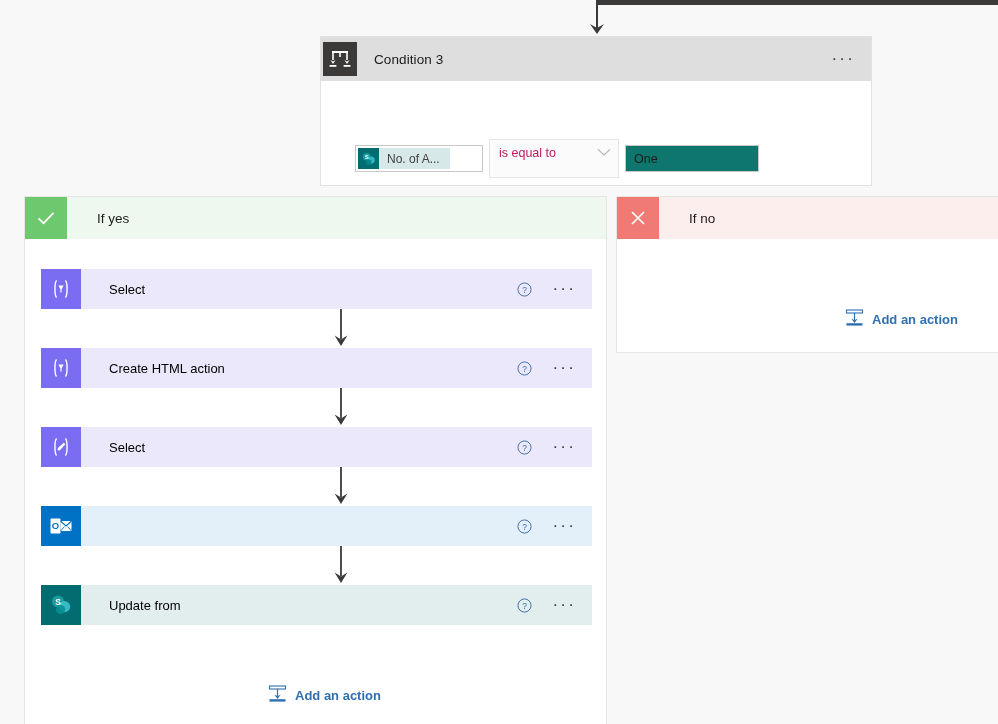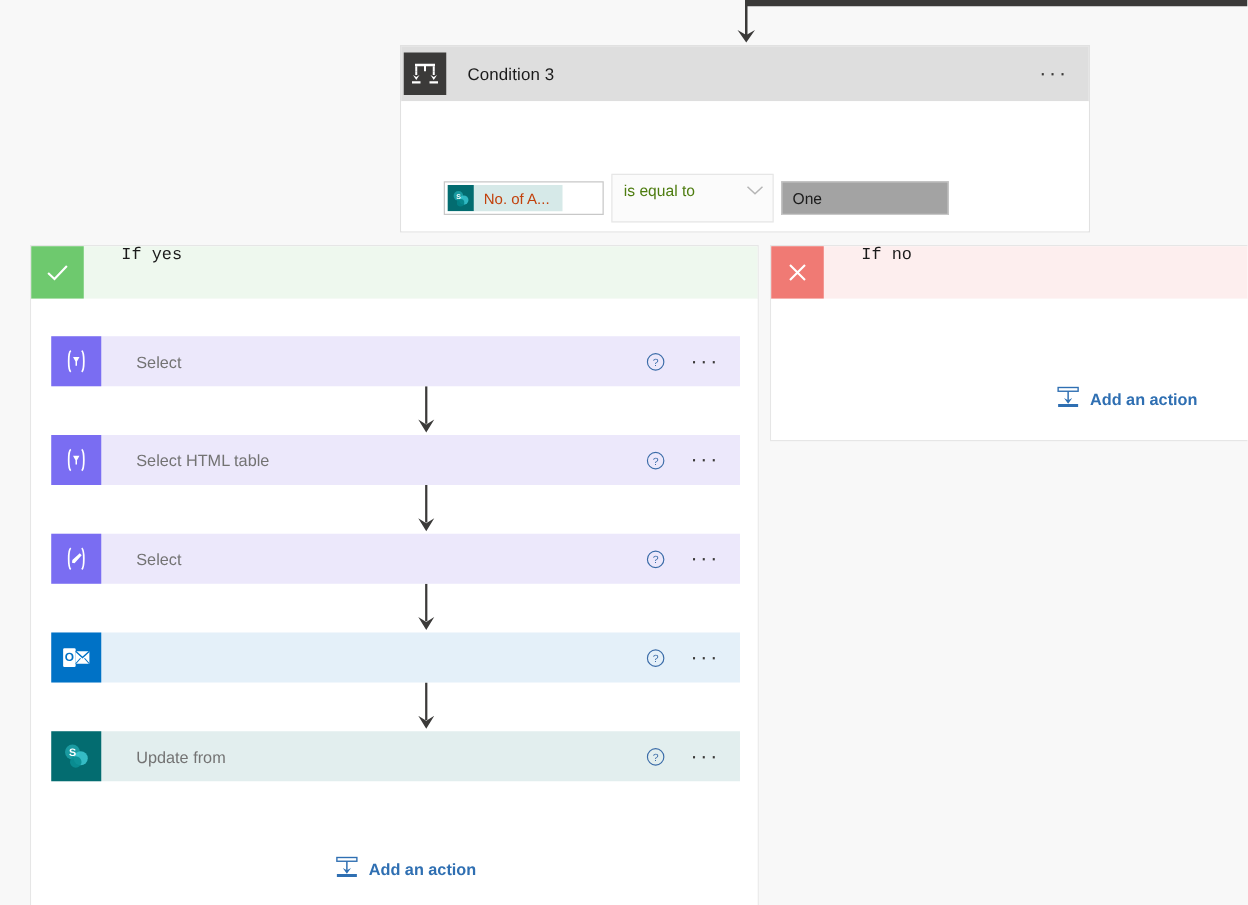--- a/index.html
+++ b/index.html
@@ -91,40 +91,40 @@
     overflow: hidden;
   }
   .token-chip-icon {
     width: 21px; height: 21px; flex: 0 0 auto;
     background: #036c70;
     display: flex; align-items: center; justify-content: center;
   }
   .token-chip-label {
     padding: 0 10px 0 8px;
     font-size: 12px;
-    color: #c2410c;
+    color: #404040;
     white-space: nowrap;
   }
 
   .cond-operator {
     width: 130px; height: 39px;
     border: 1px solid #e6e6e6;
     background: #fbfbfb;
     box-sizing: border-box;
     display: flex; align-items: center;
     padding: 0 7px 12px 9px;
-    color: #4d7c0f;
+    color: #be185d;
     font-size: 12.5px;
   }
   .cond-operator .chev { margin-left: auto; }
 
   .cond-value {
     width: 134px; height: 27px;
     border: 1px solid #c8c8c8;
-    background: #a3a3a3;
+    background: #0f766e;
     box-sizing: border-box;
     display: flex; align-items: center;
     padding: 0 8px;
     color: #1b1b1b;
     font-size: 12.5px;
   }
 
   #add-condition-button {
     position: absolute; left: 354px; top: 140px;
     width: 100px; height: 29px;
@@ -142,21 +142,21 @@
   .branch-panel {
     background: #ffffff;
     border: 1px solid #e6e6e6;
     box-sizing: border-box;
   }
   #if-yes-panel { left: 24px; top: 196px; width: 583px; height: 535px; }
   #if-no-panel  { left: 616px; top: 196px; width: 400px; height: 157px; }
 
   .branch-header {
     position: absolute; left: 0; top: 0; right: 0; height: 42px;
-    display: flex; align-items: flex-start; font-family: Liberation Mono, monospace;
+    display: flex; align-items: center;
   }
   #if-yes-header { background: #eef8ee; }
   #if-no-header  { background: #fdeeee; }
 
   .branch-badge {
     width: 42px; height: 42px; flex: 0 0 auto;
     display: flex; align-items: center; justify-content: center;
   }
   #if-yes-badge { background: #6ec96e; }
   #if-no-badge  { background: #f07a74; }
@@ -180,21 +180,21 @@
     box-sizing: border-box;
     cursor: pointer;
   }
   .action-icon {
     width: 40px; height: 40px; flex: 0 0 auto;
     display: flex; align-items: center; justify-content: center;
   }
   .action-title {
     margin-left: 28px;
     font-size: 13px;
-    color: #737373;
+    color: #000000;
     white-space: nowrap;
   }
   .action-right {
     margin-left: auto;
     display: flex; align-items: center; gap: 20px;
     padding-right: 16px;
   }
   .help-icon { color: #3b6ca8; display: flex; align-items: center; }
   .card-ellipsis {
     color: #3b3a39; font-size: 17px; letter-spacing: 2.2px;
@@ -351,21 +351,21 @@
     </div>
 
     <div class="action-card theme-dataop" style="top:109px">
       <div class="action-icon">
         <svg width="24" height="24" viewBox="0 0 24 24">
           <path d="M7.6 3.5 C5.4 5.2 5.4 18.8 7.6 20.5" stroke="#ffffff" stroke-width="1.4" fill="none"></path>
           <path d="M16.4 3.5 C18.6 5.2 18.6 18.8 16.4 20.5" stroke="#ffffff" stroke-width="1.4" fill="none"></path>
           <path d="M9.4 8.6 L14.6 8.6 L12.6 12.2 L12.6 15.6 L11.4 15.6 L11.4 12.2 Z" fill="#ffffff"></path>
         </svg>
       </div>
-      <div class="action-title">Select HTML table</div>
+      <div class="action-title">Create HTML action</div>
       <div class="action-right">
         <span class="help-icon">
           <svg width="15" height="15" viewBox="0 0 16 16">
             <circle cx="8" cy="8" r="7" stroke="#3b6ca8" stroke-width="1" fill="none"></circle>
             <text x="8" y="11.5" text-anchor="middle" font-family="Liberation Sans, sans-serif" font-size="9" fill="#3b6ca8">?</text>
           </svg>
         </span>
         <span class="card-ellipsis">···</span>
       </div>
     </div>

